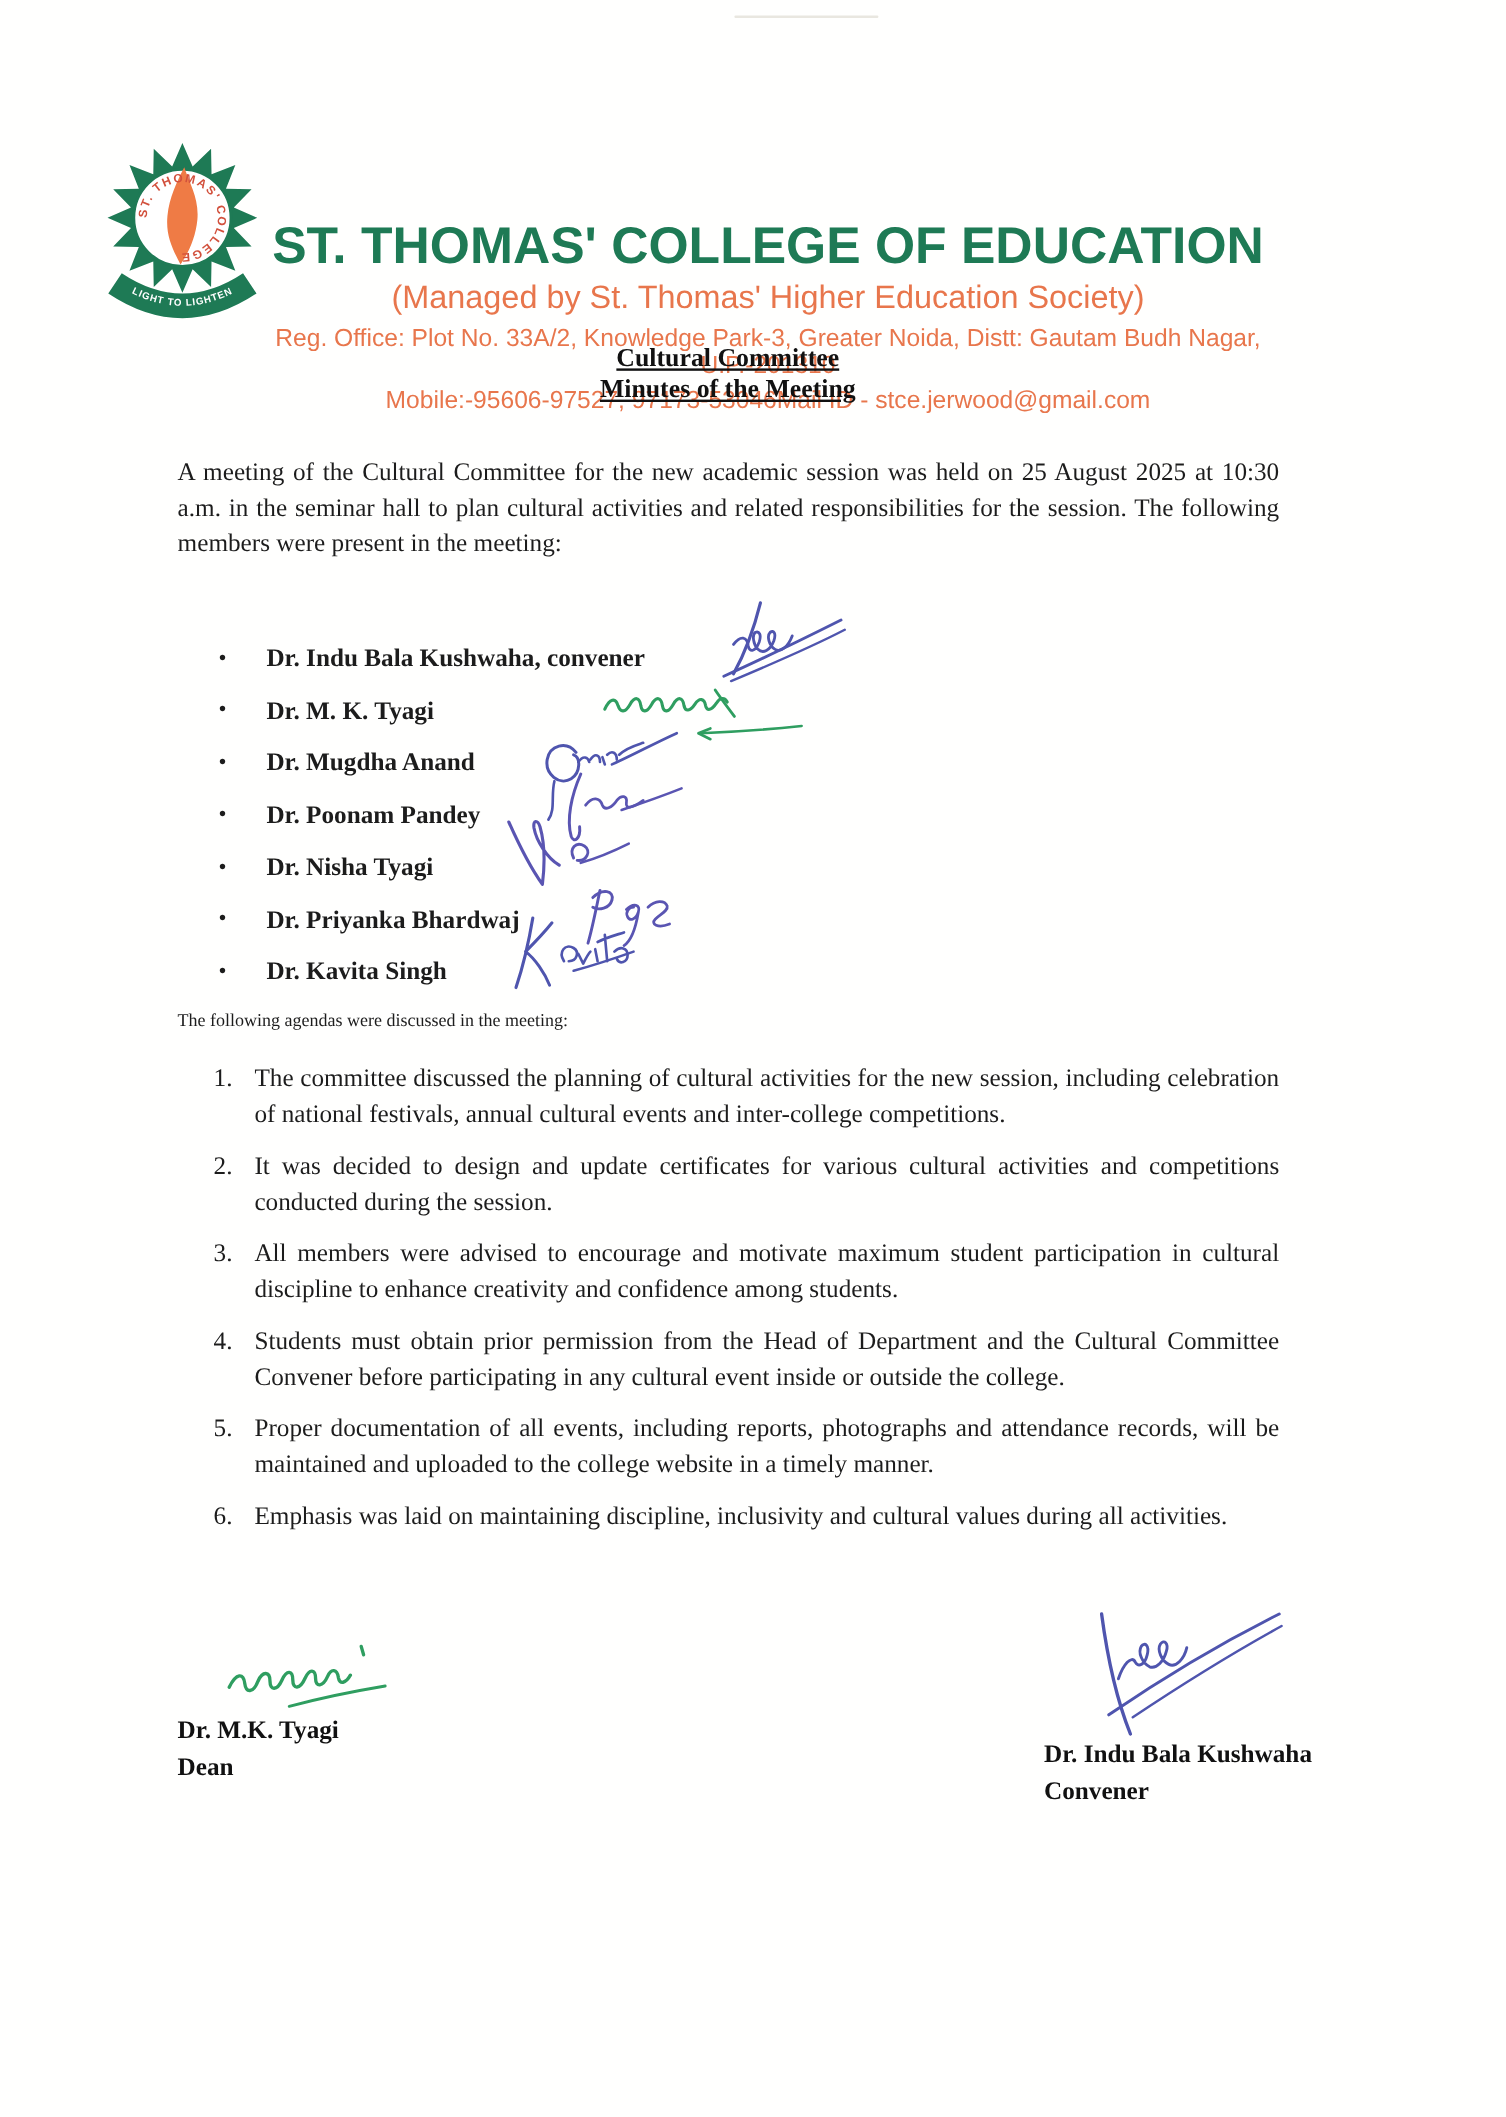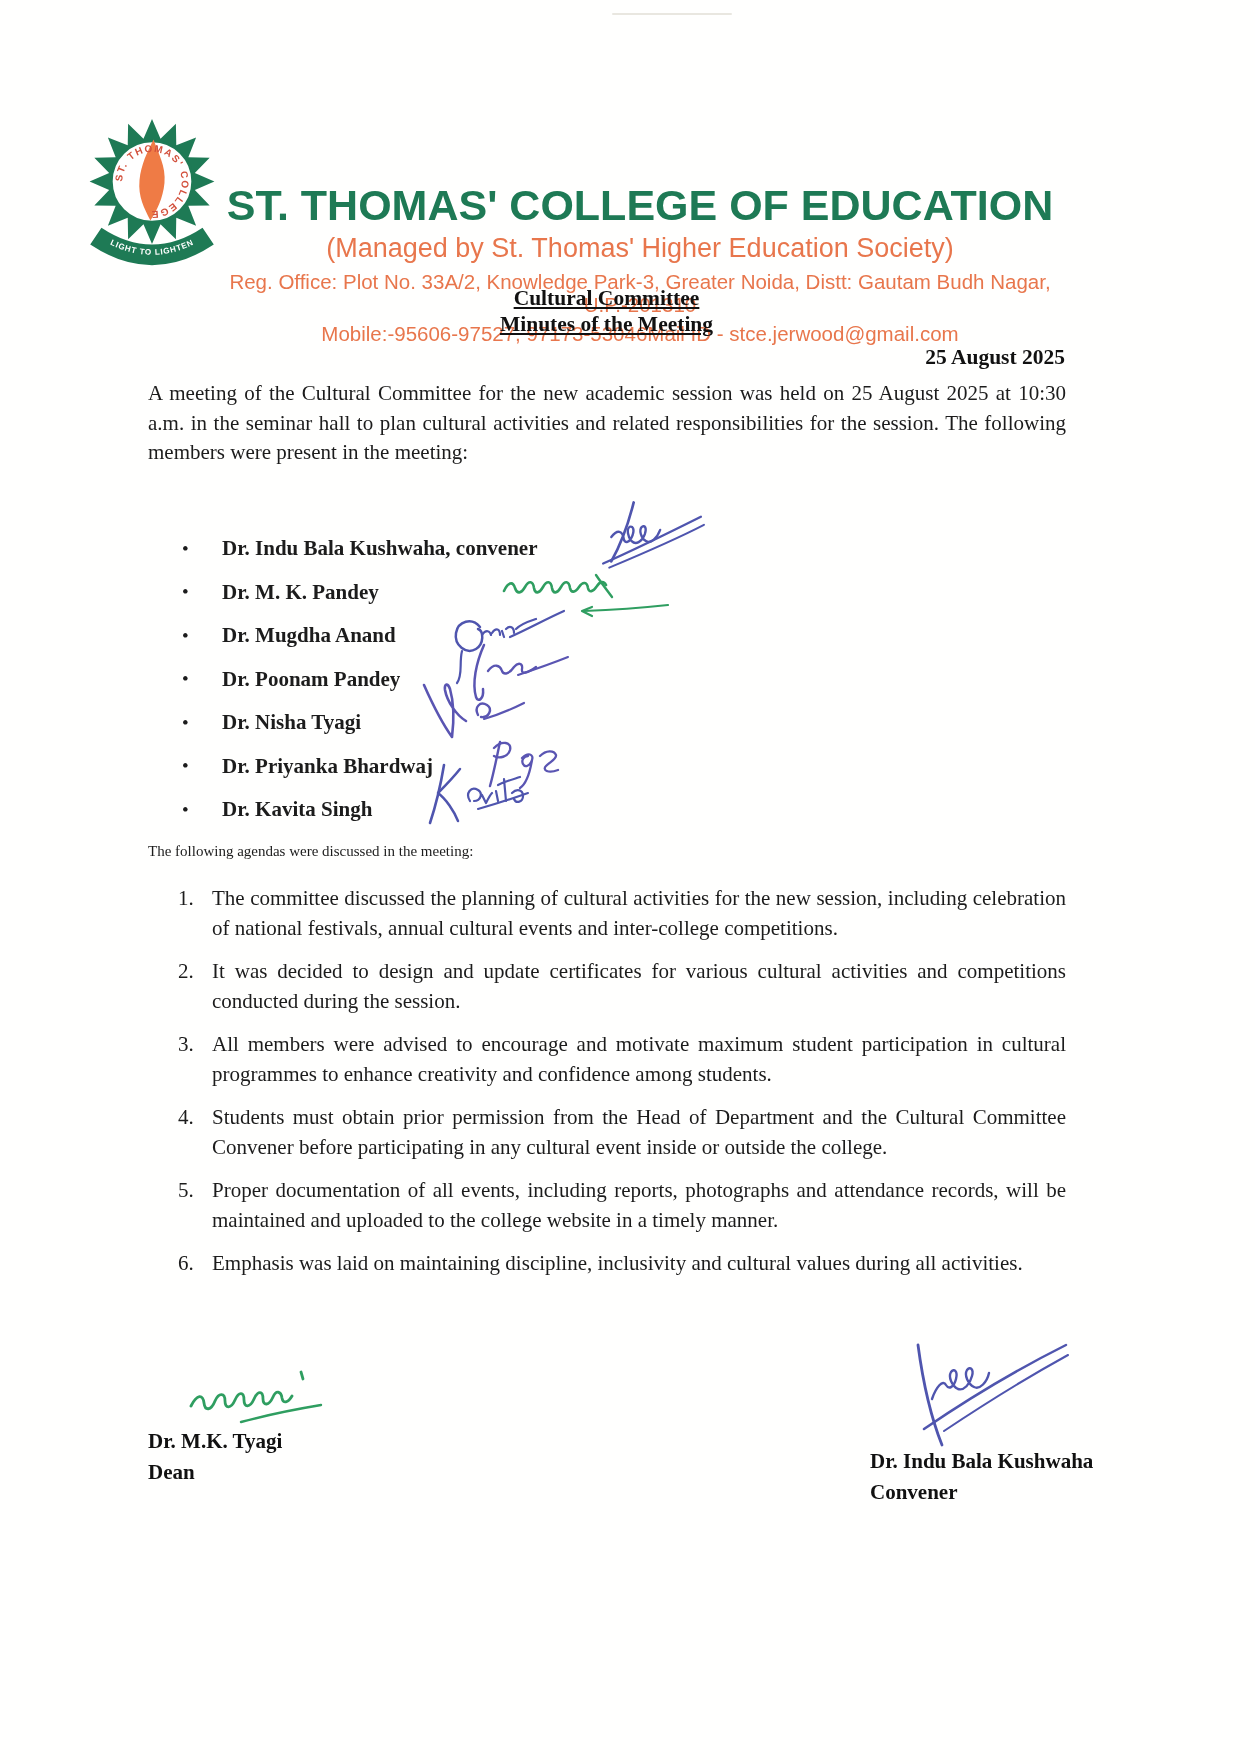--- a/index.html
+++ b/index.html
@@ -82,32 +82,31 @@
     <div class="contact-line">
       <span class="mobile">Mobile:-95606-97527, 97173-53046</span><span class="mail">Mail ID - stce.jerwood@gmail.com</span>
     </div>
   </div>
 
   <div class="doc-title">
     <div>Cultural Committee</div>
     <div>Minutes of the Meeting</div>
   </div>
 
-  <div class="date-row">25 August 2025</div>
 
   <p class="intro">A meeting of the Cultural Committee for the new academic session was held on 25 August 2025 at 10:30 a.m. in the seminar hall to plan cultural activities and related responsibilities for the session. The following members were present in the meeting:</p>
 
   <div class="members">
     <div class="member-row">
       <span class="bullet">•</span>
       <span class="mname">Dr. Indu Bala Kushwaha, convener</span>
     </div>
     <div class="member-row">
       <span class="bullet">•</span>
-      <span class="mname">Dr. M. K. Pandey</span>
+      <span class="mname">Dr. M. K. Tyagi</span>
     </div>
     <div class="member-row">
       <span class="bullet">•</span>
       <span class="mname">Dr. Mugdha Anand</span>
     </div>
     <div class="member-row">
       <span class="bullet">•</span>
       <span class="mname">Dr. Poonam Pandey</span>
     </div>
     <div class="member-row">
@@ -177,21 +176,21 @@
     <div class="agenda-item">
       <span class="num">1.</span>
       <span class="txt">The committee discussed the planning of cultural activities for the new session, including celebration of national festivals, annual cultural events and inter-college competitions.</span>
     </div>
     <div class="agenda-item">
       <span class="num">2.</span>
       <span class="txt">It was decided to design and update certificates for various cultural activities and competitions conducted during the session.</span>
     </div>
     <div class="agenda-item">
       <span class="num">3.</span>
-      <span class="txt">All members were advised to encourage and motivate maximum student participation in cultural programmes to enhance creativity and confidence among students.</span>
+      <span class="txt">All members were advised to encourage and motivate maximum student participation in cultural discipline to enhance creativity and confidence among students.</span>
     </div>
     <div class="agenda-item">
       <span class="num">4.</span>
       <span class="txt">Students must obtain prior permission from the Head of Department and the Cultural Committee Convener before participating in any cultural event inside or outside the college.</span>
     </div>
     <div class="agenda-item">
       <span class="num">5.</span>
       <span class="txt">Proper documentation of all events, including reports, photographs and attendance records, will be maintained and uploaded to the college website in a timely manner.</span>
     </div>
     <div class="agenda-item">

